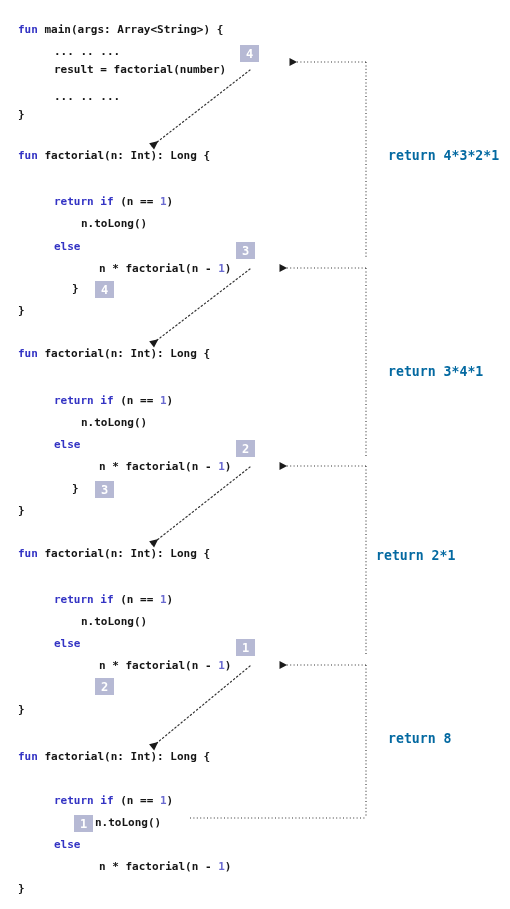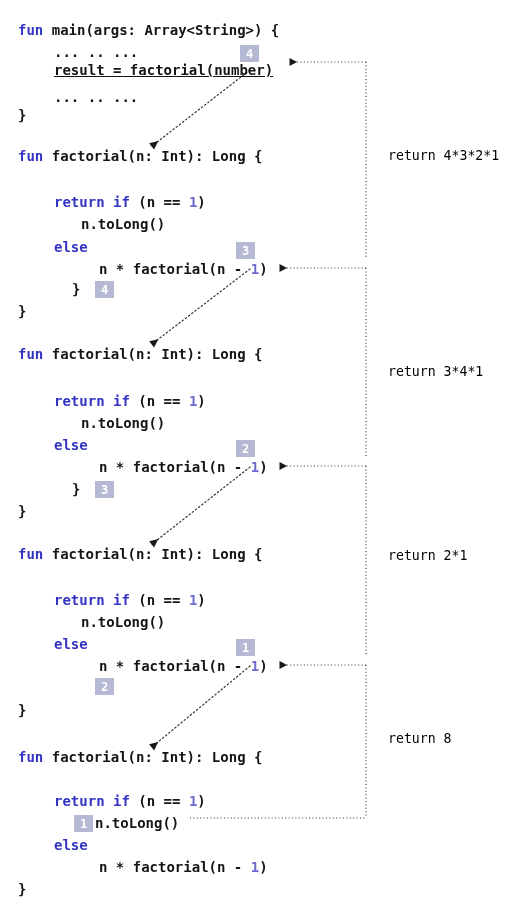--- a/index.html
+++ b/index.html
@@ -24,36 +24,36 @@
     position: absolute;
     left: 0; top: 0;
     width: 510px;
     height: 909px;
     pointer-events: none;
   }
   .code-line {
     position: absolute;
     white-space: pre;
     font-family: "DejaVu Sans Mono", "Liberation Mono", monospace;
-    font-size: 14px;
+    font-size: 11px;
     font-weight: bold;
     letter-spacing: 0px;
     color: #151515;
     line-height: 16px;
   }
   .kw      { color: #3333c4; }
   .num     { color: #6a6ad0; }
   .plain   { color: #151515; }
   .annot {
     position: absolute;
     white-space: pre;
     font-family: "DejaVu Sans Mono", "Liberation Mono", monospace;
     font-size: 13.2px;
-    font-weight: normal;
-    color: #000000;
+    font-weight: bold;
+    color: #0369a1;
     line-height: 16px;
   }
   .badge {
     position: absolute;
     display: flex;
     align-items: center;
     justify-content: center;
     width: 19px;
     height: 17px;
     background: #b6b9d4;
@@ -94,21 +94,21 @@
         <path d="M 366 466 L 280 466" fill="none" stroke="#333333" stroke-width="1.1" stroke-dasharray="1 2.4" stroke-linecap="butt" marker-end="url(#arrowleft)"></path>
         <path d="M 366 665 L 366 818" fill="none" stroke="#333333" stroke-width="1.1" stroke-dasharray="1 2.4" stroke-linecap="butt"></path>
         <path d="M 366 665 L 280 665" fill="none" stroke="#333333" stroke-width="1.1" stroke-dasharray="1 2.4" stroke-linecap="butt" marker-end="url(#arrowleft)"></path>
         <path d="M 190 818 L 366 818" fill="none" stroke="#333333" stroke-width="1.1" stroke-dasharray="1 2.4" stroke-linecap="butt"></path>
       </g>
   </svg>
 
   <div id="code-layer">
       <div class="code-line" style="left: 18px; top: 22px;"><span class="kw">fun </span><span class="plain">main(args: Array&lt;String&gt;) {</span></div>
       <div class="code-line" style="left: 54px; top: 44px;"><span class="plain">... .. ...</span></div>
-      <div class="code-line" style="left: 54px; top: 62px; text-decoration: underline;"><span class="plain">result = factorial(number)</span></div>
+      <div class="code-line" style="left: 54px; top: 62px;"><span class="plain">result = factorial(number)</span></div>
       <div class="code-line" style="left: 54px; top: 89px;"><span class="plain">... .. ...</span></div>
       <div class="code-line" style="left: 18px; top: 107px;"><span class="plain">}</span></div>
       <div class="code-line" style="left: 18px; top: 148px;"><span class="kw">fun </span><span class="plain">factorial(n: Int): Long {</span></div>
       <div class="code-line" style="left: 54px; top: 194px;"><span class="kw">return if </span><span class="plain">(n == </span><span class="num">1</span><span class="plain">)</span></div>
       <div class="code-line" style="left: 81px; top: 216px;"><span class="plain">n.toLong()</span></div>
       <div class="code-line" style="left: 54px; top: 239px;"><span class="kw">else</span></div>
       <div class="code-line" style="left: 99px; top: 261px;"><span class="plain">n * factorial(n - </span><span class="num">1</span><span class="plain">)</span></div>
       <div class="code-line" style="left: 72px; top: 281px;"><span class="plain">}</span></div>
       <div class="code-line" style="left: 18px; top: 303px;"><span class="plain">}</span></div>
       <div class="code-line" style="left: 18px; top: 346px;"><span class="kw">fun </span><span class="plain">factorial(n: Int): Long {</span></div>
@@ -137,17 +137,17 @@
       <div class="badge" style="left: 95px; top: 281px; background: rgb(182, 185, 212); color: rgb(255, 255, 255);">4</div>
       <div class="badge" style="left: 236px; top: 440px; background: rgb(182, 185, 212); color: rgb(255, 255, 255);">2</div>
       <div class="badge" style="left: 95px; top: 481px; background: rgb(182, 185, 212); color: rgb(255, 255, 255);">3</div>
       <div class="badge" style="left: 236px; top: 639px; background: rgb(182, 185, 212); color: rgb(255, 255, 255);">1</div>
       <div class="badge" style="left: 95px; top: 678px; background: rgb(182, 185, 212); color: rgb(255, 255, 255);">2</div>
       <div class="badge" style="left: 74px; top: 815px; background: rgb(182, 185, 212); color: rgb(255, 255, 255);">1</div>
     </div>
   <div id="annot-layer">
       <div class="annot" style="left: 388px; top: 148px;">return 4*3*2*1</div>
       <div class="annot" style="left: 388px; top: 364px;">return 3*4*1</div>
-      <div class="annot" style="left: 388px; top: 548px;">return 2*1</div>
+      <div class="annot" style="left: 376px; top: 548px;">return 2*1</div>
       <div class="annot" style="left: 388px; top: 731px;">return 8</div>
     </div>
 
 </div>
 
 </body></html>

